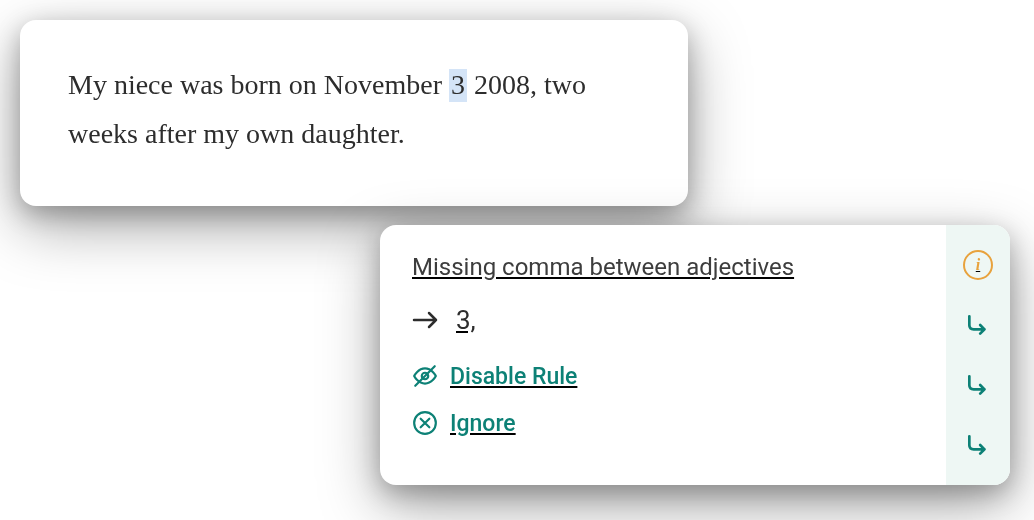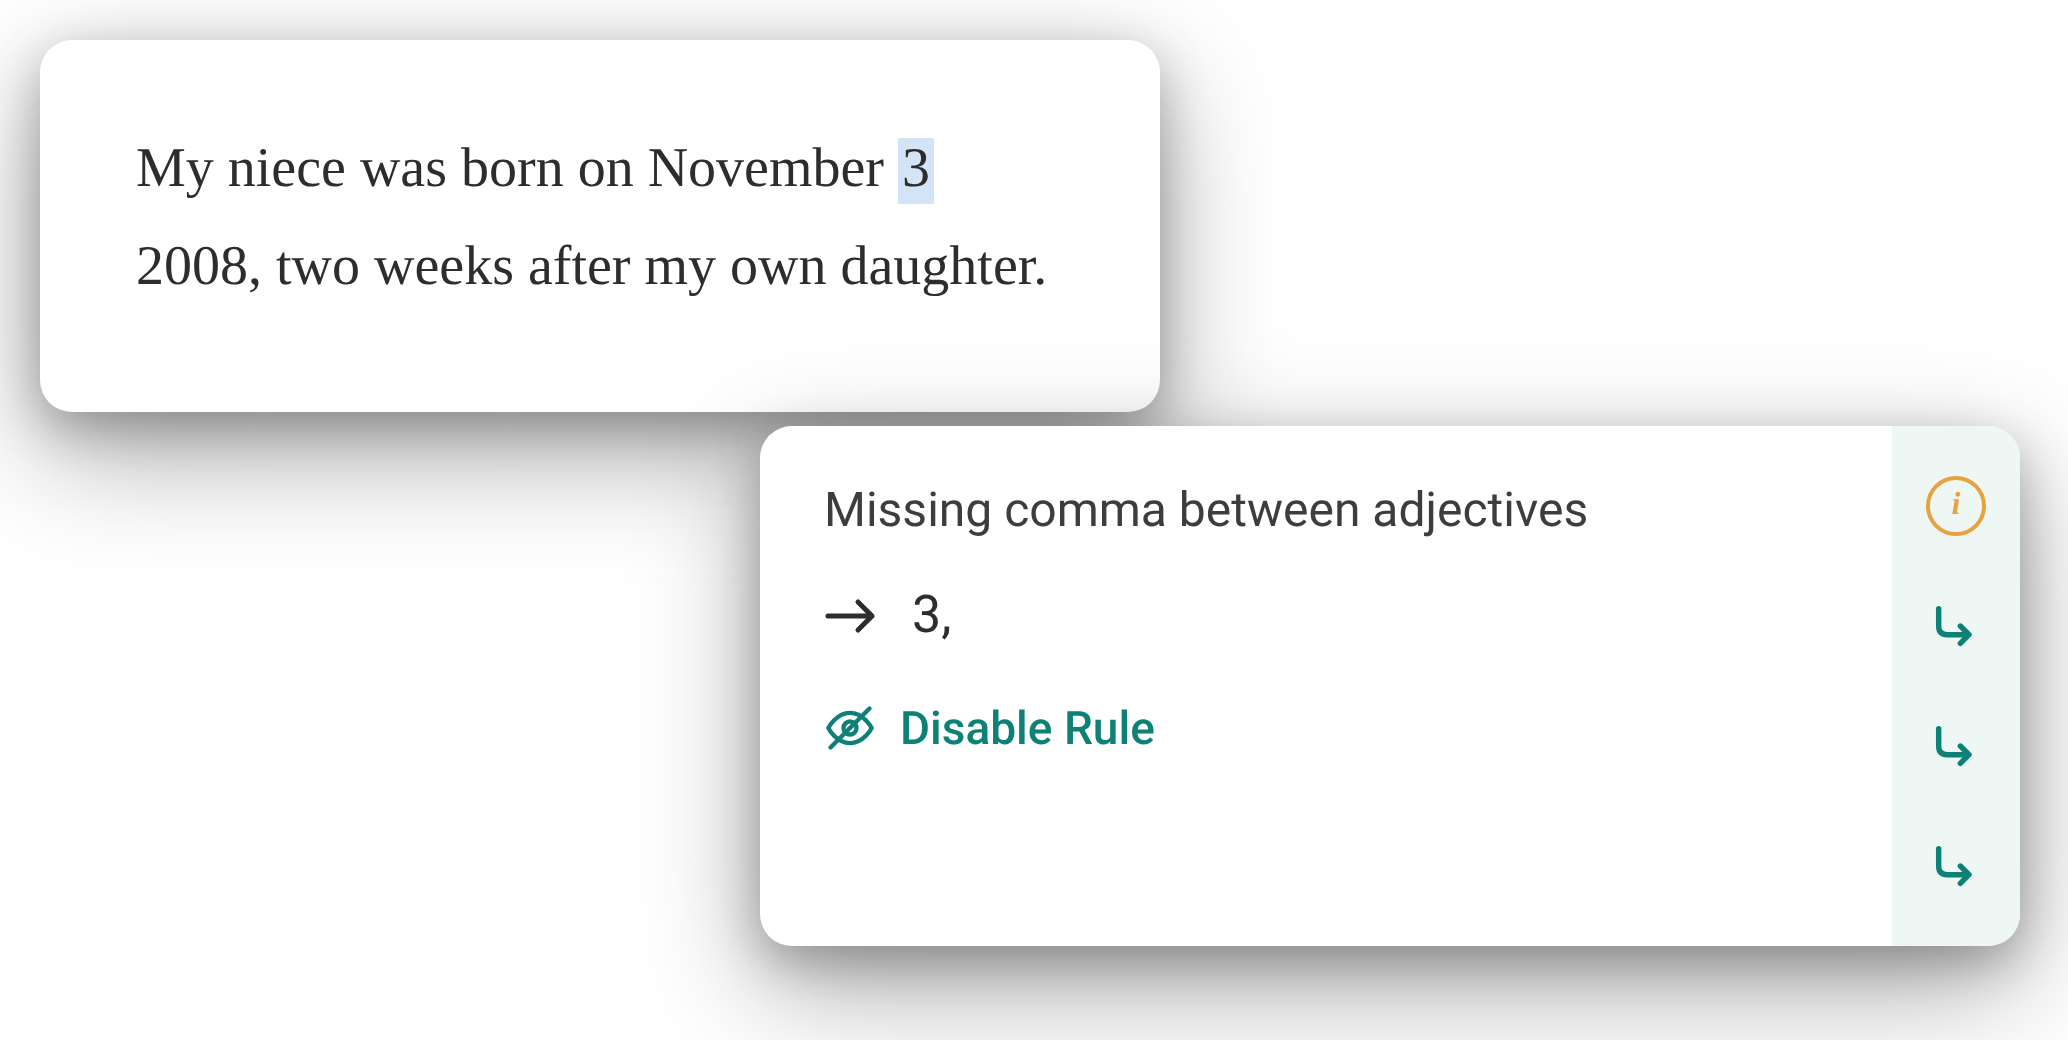--- a/index.html
+++ b/index.html
@@ -11,45 +11,46 @@
       width: 1034px;
       height: 520px;
       font-family: -apple-system, BlinkMacSystemFont, 'Segoe UI', Roboto, sans-serif;
       background: transparent;
       position: relative;
     }
     .text-card {
       position: absolute;
       top: 20px;
       left: 20px;
-      width: 560px;
+      width: 668px;
       background: #ffffff;
       border-radius: 16px;
       padding: 40px 48px 48px 48px;
       box-shadow: 0 20px 60px rgba(0,0,0,0.35), 0 8px 24px rgba(0,0,0,0.25);
       font-family: Georgia, 'Times New Roman', serif;
       font-size: 28px;
       line-height: 1.75;
       color: #2d2d2d;
     }
     .highlighted-error {
       background: #d4e4f7;
       padding: 0 2px;
       border-bottom: 2px solid #d4e4f7;
     }
     .suggestion-card {
       position: absolute;
-      top: 213px;
+      top: 225px;
       left: 380px;
       width: 630px;
       background: #ffffff;
       border-radius: 16px;
       box-shadow: 0 20px 60px rgba(0,0,0,0.35), 0 8px 24px rgba(0,0,0,0.25);
       display: flex;
       overflow: hidden;
+      text-decoration: underline;
     }
     .suggestion-main {
       flex: 1;
       padding: 28px 32px;
     }
     .suggestion-sidebar {
       width: 64px;
       background: #eef7f4;
       display: flex;
       flex-direction: column;
@@ -140,20 +141,29 @@
     <div class="action-row">
       <span class="action-icon">
         <svg width="26" height="26" viewBox="0 0 24 24" fill="none">
           <path d="M2 12s3.5-7 10-7 10 7 10 7-3.5 7-10 7-10-7-10-7z" stroke="#0d8176" stroke-width="2" stroke-linecap="round" stroke-linejoin="round"></path>
           <circle cx="12" cy="12" r="3" stroke="#0d8176" stroke-width="2"></circle>
           <line x1="3" y1="21" x2="21" y2="3" stroke="#0d8176" stroke-width="2" stroke-linecap="round"></line>
         </svg>
       </span>
       <span>Disable Rule</span>
     </div>
+    <div class="action-row">
+      <span class="action-icon">
+        <svg width="26" height="26" viewBox="0 0 24 24" fill="none">
+          <circle cx="12" cy="12" r="10" stroke="#0d8176" stroke-width="2"></circle>
+          <path d="M8 8 L16 16 M16 8 L8 16" stroke="#0d8176" stroke-width="2" stroke-linecap="round"></path>
+        </svg>
+      </span>
+      <span>Ignore</span>
+    </div>
   </div>
   <div class="suggestion-sidebar">
     <span class="sidebar-icon">
       <span class="info-circle">i</span>
     </span>
     <span class="sidebar-icon">
       <svg width="26" height="26" viewBox="0 0 24 24" fill="none">
         <path d="M4 4 L4 12 Q4 16 8 16 L18 16 M14 12 L18 16 L14 20" stroke="#0d8176" stroke-width="2.5" stroke-linecap="round" stroke-linejoin="round" fill="none"></path>
       </svg>
     </span>

